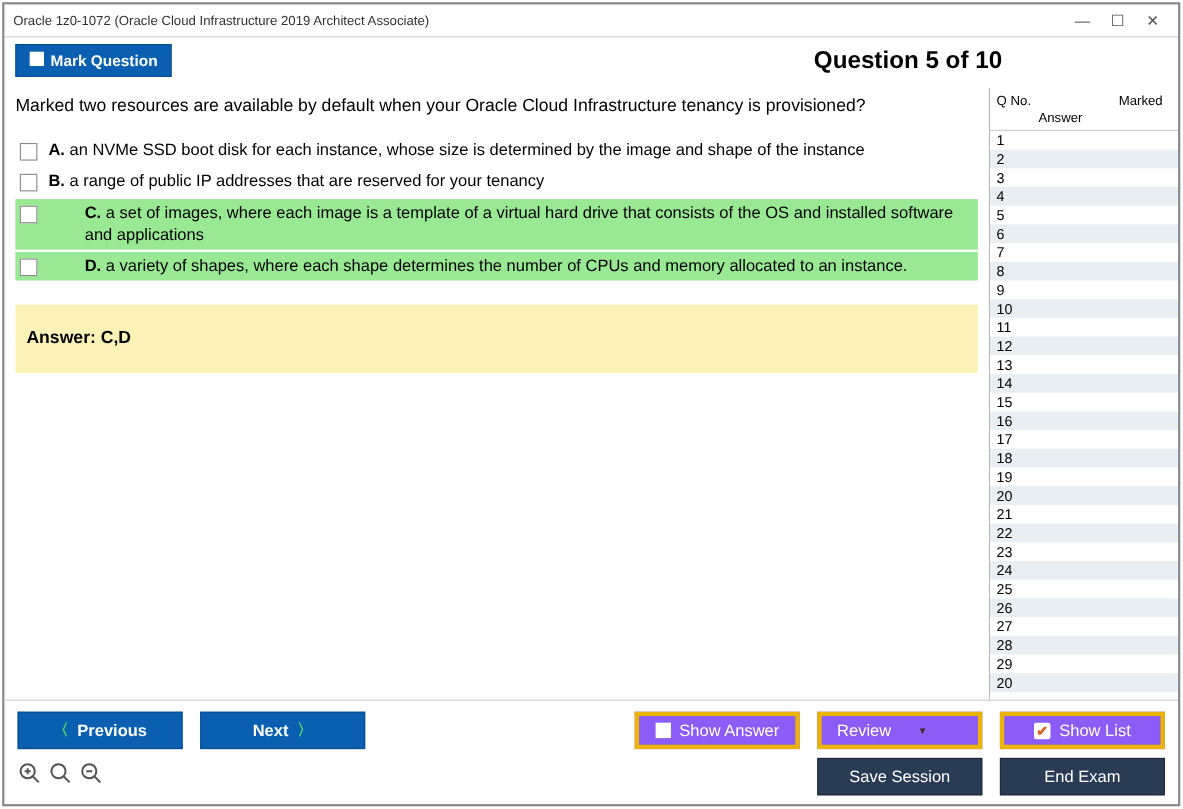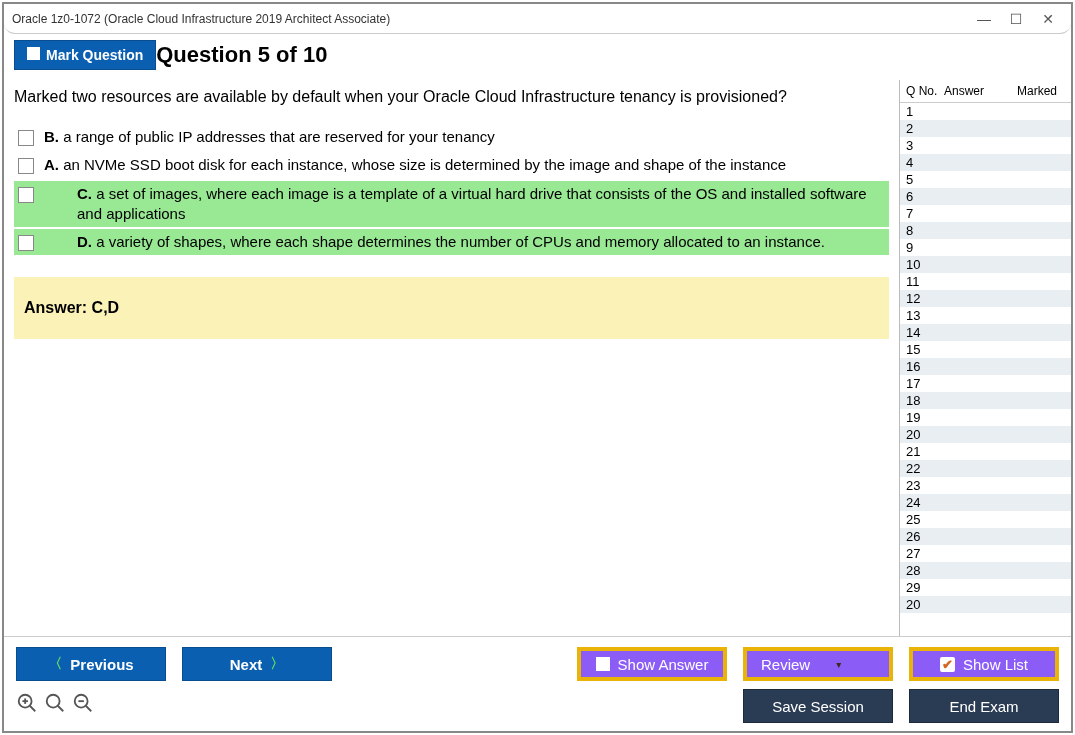--- a/index.html
+++ b/index.html
@@ -1,39 +1,39 @@
 <!DOCTYPE html>
 <html><head>
 <meta charset="utf-8">
 <style>
 * { box-sizing: border-box; margin: 0; padding: 0; }
 body { font-family: Arial, sans-serif; background: #fff; width: 1075px; height: 735px; overflow: hidden; }
 .window { border: 2px solid #888; width: 1071px; height: 731px; margin: 2px; display: flex; flex-direction: column; background:#fff; }
-.titlebar { height: 30px; display: flex; align-items: center; padding: 0 8px; border-bottom: 1px solid #ccc; font-size: 12px; color: #333; border-radius: 11px; }
+.titlebar { height: 30px; display: flex; align-items: center; padding: 0 8px; border-bottom: 1px solid #ccc; font-size: 12px; color: #333; }
 .titlebar .title { flex: 1; }
 .winbtns { display: flex; gap: 18px; color: #555; padding-right: 8px; }
 .winbtns span { width: 14px; text-align:center; font-size: 14px; line-height: 14px; }
 .content { flex: 1; display: flex; flex-direction: column; min-height: 0; }
 .toprow { display: flex; align-items: center; padding: 6px 10px 10px 10px; }
 .mark-btn { background: #0a5fb1; color: #fff; border: 1px solid #084d90; font-weight: bold; font-size: 14px; padding: 6px 12px; display: flex; align-items: flex-start; gap: 6px; cursor:pointer; }
 .mark-btn .box { width: 13px; height: 13px; background: #fff; display:inline-block; }
-.qheader { flex: 1; text-align: left; font-weight: bold; font-size: 22px; }
+.qheader { flex: 1; text-align: right; font-weight: bold; font-size: 22px; }
 .midrow { flex: 1; display: flex; min-height: 0; }
 .qarea { flex: 1; padding: 0 10px 10px 10px; overflow-y: auto; font-size: 15px; }
 .qtext { padding: 8px 0 18px 0; font-size: 16px; }
 .option { display: flex; align-items: flex-start; gap: 10px; padding: 3px 4px; margin-bottom: 2px; }
 .option.correct { background: #98e894; gap: 43px; }
 .option .cb { width: 16px; height: 16px; border: 1px solid #888; background: #fff; margin-top: 3px; flex: none; }
 .option .opt-text { flex: 1; line-height: 1.35; }
 .option .letter { font-weight: bold; }
 .answer-box { background: #fbf2b8; padding: 22px 10px; margin-top: 22px; font-weight: bold; font-size: 16px; }
 .sidepanel { width: 172px; border-left: 1px solid #bbb; display: flex; flex-direction: column; min-height: 0; }
 .sp-header { display: flex; font-size: 12px; border-bottom: 1px solid #ccc; padding: 4px 0; }
 .sp-header div:nth-child(1){ width: 44px; padding-left: 6px;}
-.sp-header div:nth-child(2){ flex:1; }
+.sp-header div:nth-child(2){ flex:1;margin-top:16px; }
 .sp-header div:nth-child(3){ width: 54px; }
 .sp-list { flex: 1; overflow-y: scroll; font-size: 13px; }
 .sp-row { display: flex; height: 17px; align-items: center; }
 .sp-row.even { background: #e9eef3; }
 .sp-row .qno { width: 44px; padding-left: 6px; }
 .bottom { border-top: 1px solid #ccc; padding: 10px 12px 8px 12px; }
 .btnrow { display: flex; gap: 16px; align-items: center; }
 .btn { height: 34px; display: flex; align-items: center; justify-content: center; gap: 8px; color: #fff; font-size: 15px; cursor: pointer; padding: 0 14px; min-width: 150px; }
 .btn.blue { background: #0a5fb1; border: 1px solid #084d90; font-weight: bold; }
 .btn.orange { background: #8b5cf6; border: 4px solid #eab308; font-weight: normal; }
@@ -70,25 +70,25 @@
       <div class="qheader">Question 5 of 10</div>
       <div style="width:150px"></div>
     </div>
 
     <div class="midrow">
       <div class="qarea">
         <div class="qtext">Marked two resources are available by default when your Oracle Cloud Infrastructure tenancy is provisioned?</div>
         <div id="options">
             <div class="option">
               <div class="cb"></div>
+              <div class="opt-text"><span class="letter">A. </span>an NVMe SSD boot disk for each instance, whose size is determined by the image and shape of the instance</div>
+            </div>
+            <div class="option">
+              <div class="cb"></div>
               <div class="opt-text"><span class="letter">B. </span>a range of public IP addresses that are reserved for your tenancy</div>
-            </div>
-            <div class="option">
-              <div class="cb"></div>
-              <div class="opt-text"><span class="letter">A. </span>an NVMe SSD boot disk for each instance, whose size is determined by the image and shape of the instance</div>
             </div>
             <div class="option correct">
               <div class="cb"></div>
               <div class="opt-text"><span class="letter">C. </span>a set of images, where each image is a template of a virtual hard drive that consists of the OS and installed software and applications</div>
             </div>
             <div class="option correct">
               <div class="cb"></div>
               <div class="opt-text"><span class="letter">D. </span>a variety of shapes, where each shape determines the number of CPUs and memory allocated to an instance.</div>
             </div>
           </div>

